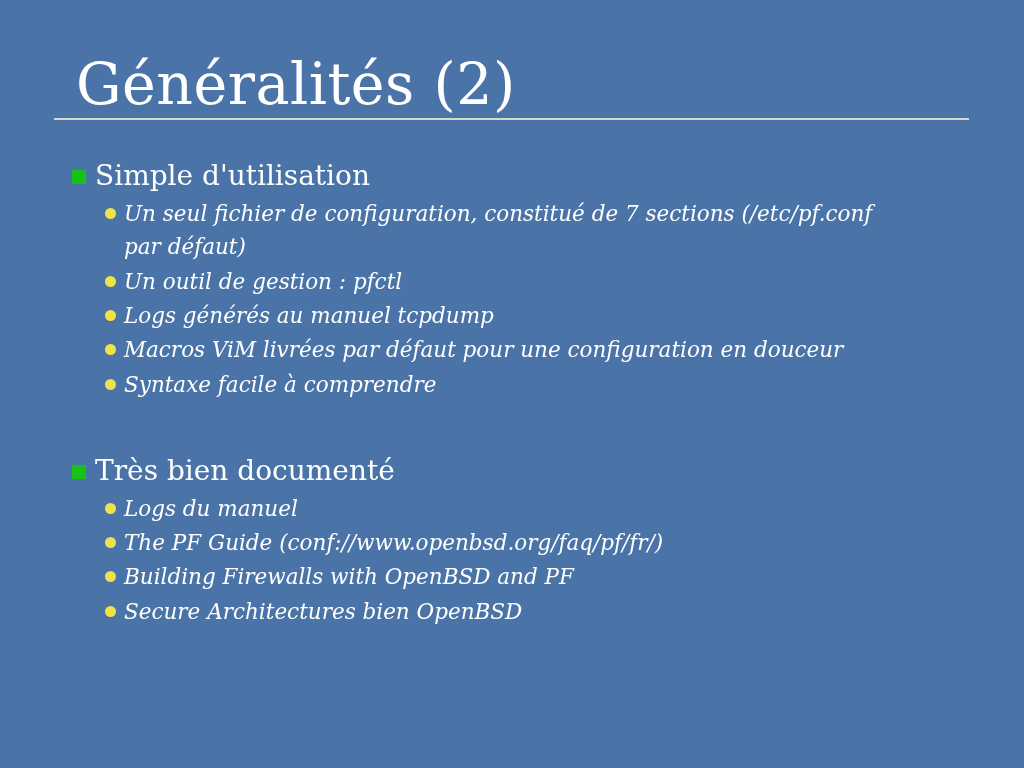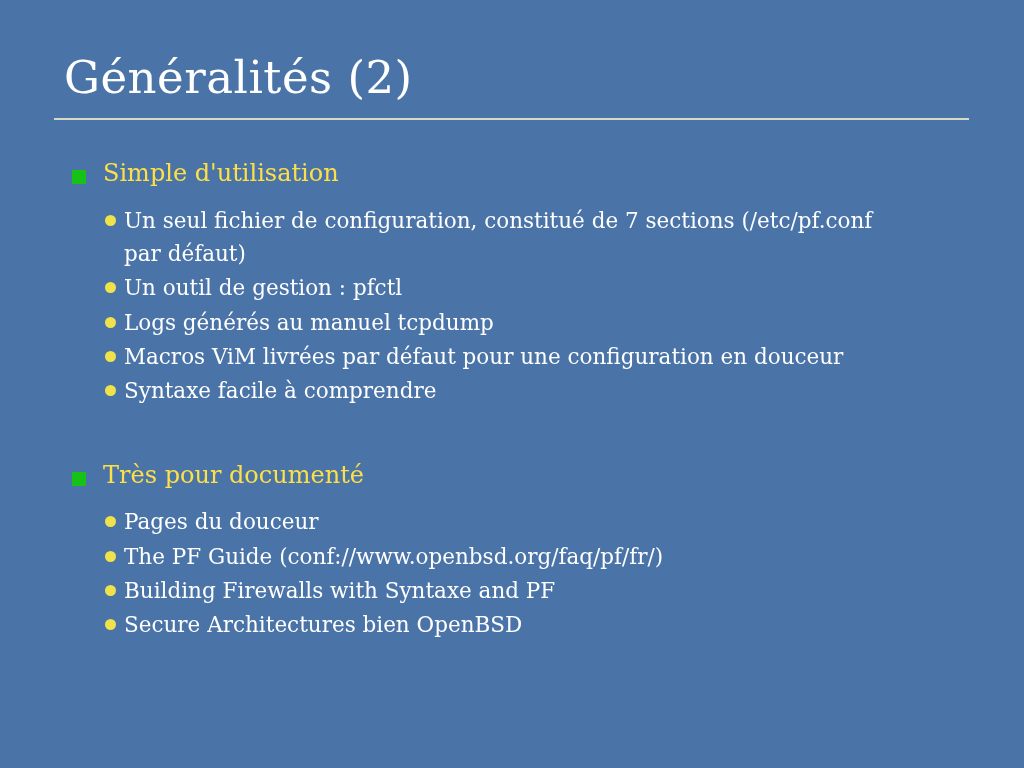--- a/index.html
+++ b/index.html
@@ -15,23 +15,23 @@
     overflow: hidden;
   }
   .slide {
     position: relative;
     width: 1024px;
     height: 768px;
     box-sizing: border-box;
   }
   .slide-title {
     position: absolute;
-    left: 64px;
+    left: 76px;
     top: 52px;
-    font-size: 45px;
+    font-size: 57px;
     line-height: 1.15;
     color: #ffffff;
     font-family: "DejaVu Serif", "Liberation Serif", serif;
     letter-spacing: 0.5px;
     white-space: nowrap;
   }
   .title-rule {
     position: absolute;
     left: 54px;
     top: 118px;
@@ -58,28 +58,28 @@
   }
   .sq-bullet {
     width: 14px;
     height: 14px;
     background: #17c217;
     margin-top: 12px;
     margin-right: 9px;
     flex: 0 0 auto;
   }
   .lvl1-text {
-    font-size: 24px;
+    font-size: 28px;
     line-height: 1.32;
-    color: #fde047;
-    margin-left: 8px;
+    color: #ffffff;
   }
   .sublist {
     margin-left: 33px;
-    margin-top: 14px;
+    margin-top: 2px;
+    font-style: italic;
   }
   .lvl2 {
     display: flex;
     align-items: flex-start;
     margin-bottom: 1px;
   }
   .dot-bullet {
     width: 11px;
     height: 11px;
     border-radius: 50%;
@@ -130,34 +130,34 @@
         <div class="lvl2">
           <span class="dot-bullet"></span>
           <span class="lvl2-text">Syntaxe facile à comprendre</span>
         </div>
       </div>
     </div>
 
     <div class="group spaced">
       <div class="lvl1">
         <span class="sq-bullet"></span>
-        <span class="lvl1-text">Très pour documenté</span>
+        <span class="lvl1-text">Très bien documenté</span>
       </div>
       <div class="sublist">
         <div class="lvl2">
           <span class="dot-bullet"></span>
-          <span class="lvl2-text">Pages du douceur</span>
+          <span class="lvl2-text">Logs du manuel</span>
         </div>
         <div class="lvl2">
           <span class="dot-bullet"></span>
           <span class="lvl2-text">The PF Guide (conf://www.openbsd.org/faq/pf/fr/)</span>
         </div>
         <div class="lvl2">
           <span class="dot-bullet"></span>
-          <span class="lvl2-text">Building Firewalls with Syntaxe and PF</span>
+          <span class="lvl2-text">Building Firewalls with OpenBSD and PF</span>
         </div>
         <div class="lvl2">
           <span class="dot-bullet"></span>
           <span class="lvl2-text">Secure Architectures bien OpenBSD</span>
         </div>
       </div>
     </div>
 
   </div>
 </div>

